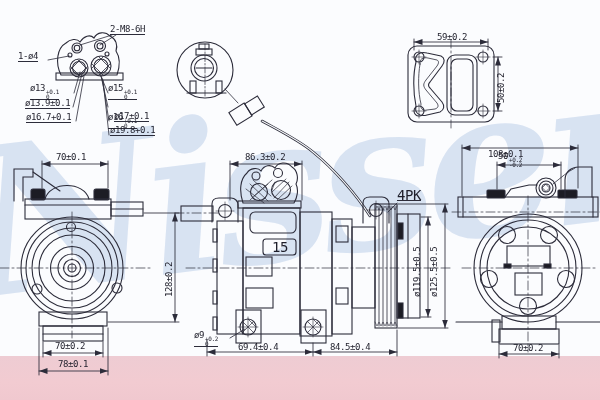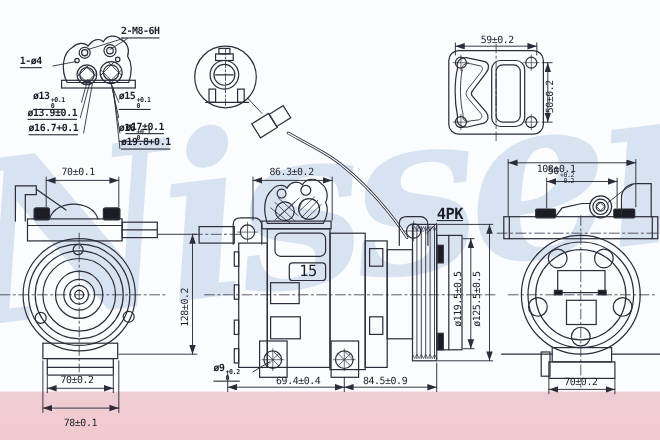--- a/index.html
+++ b/index.html
@@ -6,21 +6,21 @@
   .canvas{position:relative;width:600px;height:400px;background:#fbfcfe;overflow:hidden;
           font-family:"DejaVu Sans Mono","Liberation Mono",monospace;color:#1e1e2a;}
   .watermark{position:absolute;left:-28px;top:28px;width:780px;height:360px;
              font-family:"DejaVu Serif","Liberation Serif",serif;font-style:italic;font-weight:bold;
              font-size:205px;line-height:300px;letter-spacing:-10px;
              color:rgba(136,170,214,0.30);transform:rotate(-7deg);user-select:none;pointer-events:none;}
   .pink-band{position:absolute;left:0;top:356px;width:600px;height:44px;
              background:linear-gradient(180deg,#eeccd3 0%,#f2cbd1 60%,#f0c8cf 100%);}
   svg.linework{position:absolute;left:0;top:0;}
   .lbl{position:absolute;font-size:9px;line-height:10px;white-space:nowrap;letter-spacing:-0.4px;}
-  .ul{border-bottom:1px solid #2c2c3a;padding-bottom:0;font-weight:bold;}
+  .ul{border-bottom:1px solid #2c2c3a;padding-bottom:0;}
   .stk{display:inline-flex;flex-direction:column;vertical-align:-2.5px;font-size:6px;
        line-height:5px;margin-left:1px;letter-spacing:-0.4px;}
   .vlabel{transform-origin:0 0;transform:rotate(-90deg);}
   .big{font-size:14px;}
 </style>
 </head>
 <body>
 
 <div class="canvas">
 
@@ -280,33 +280,33 @@
       </span></div>
   <div class="lbl ul" style="left:114px;top:111px">ø17±0.1</div>
   <div class="lbl ul" style="left:110px;top:125px">ø19.8+0.1</div>
 
   <div class="lbl" style="left:437px;top:32px">59±0.2</div>
   <div class="lbl vlabel" style="left:496px;top:103px">50±0.2</div>
 
   <div class="lbl" style="left:56px;top:152px">70±0.1</div>
   <div class="lbl vlabel" style="left:164px;top:297px">128±0.2</div>
   <div class="lbl" style="left:55px;top:341px">70±0.2</div>
-  <div class="lbl" style="left:58px;top:380px">78±0.1</div>
+  <div class="lbl" style="left:58px;top:359px">78±0.1</div>
 
   <div class="lbl" style="left:245px;top:152px">86.3±0.2</div>
   <div class="lbl big" style="left:272px;top:242px">15</div>
   <div class="lbl big ul" style="left:397px;top:190px">4PK</div>
   <div class="lbl vlabel" style="left:412px;top:297px">ø119.5±0.5</div>
   <div class="lbl vlabel" style="left:429px;top:297px">ø125.5±0.5</div>
   <div class="lbl ul" style="left:194px;top:330px"><span>ø9</span><span class="stk">
         <span>+0.2</span>
         <span>0</span>
       </span></div>
-  <div class="lbl" style="left:251px;top:342px">69.4±0.4</div>
-  <div class="lbl" style="left:330px;top:342px">84.5±0.9</div>
+  <div class="lbl" style="left:238px;top:342px">69.4±0.4</div>
+  <div class="lbl" style="left:330px;top:342px">84.5±0.4</div>
 
   <div class="lbl" style="left:488px;top:149px">108±0.1</div>
   <div class="lbl" style="left:498px;top:151px"><span>50</span><span class="stk">
         <span>+0.2</span>
         <span>-0.2</span>
       </span></div>
   <div class="lbl" style="left:513px;top:343px">70±0.2</div>
 
 </div>
 

